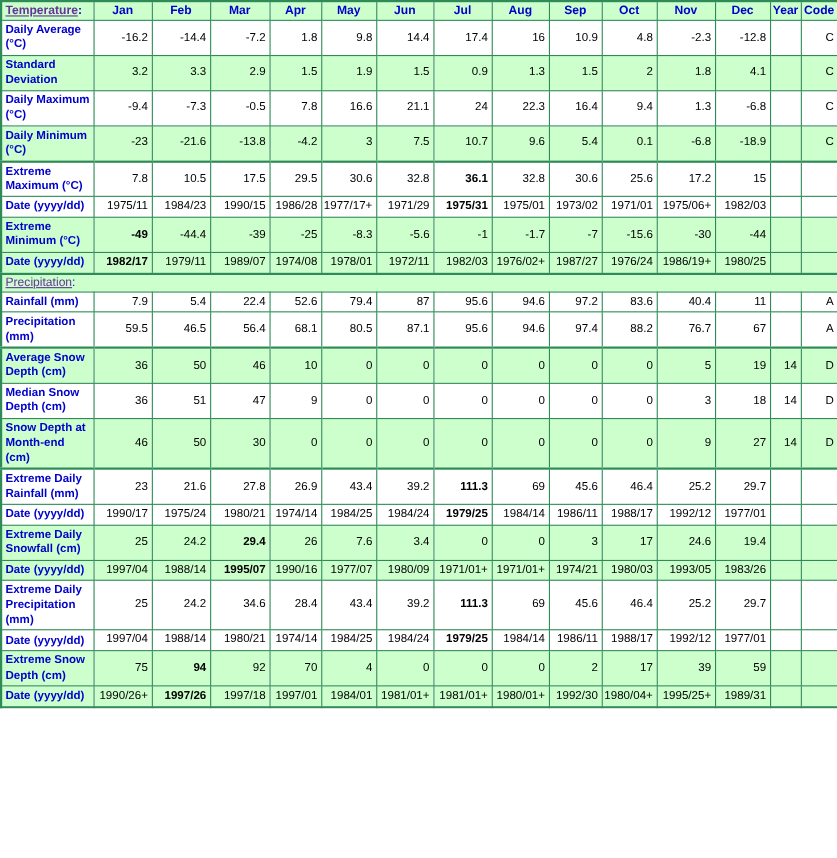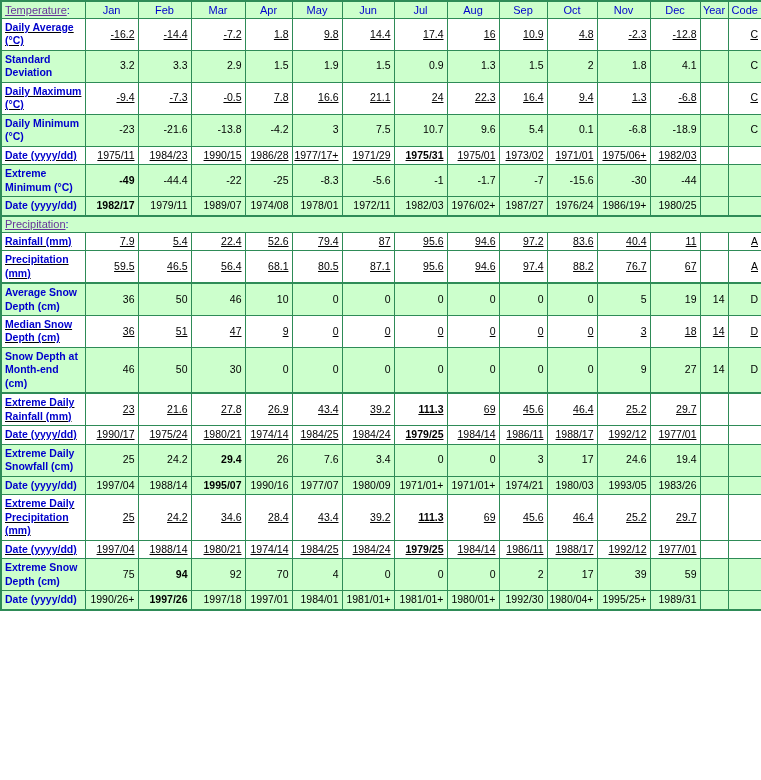--- a/index.html
+++ b/index.html
@@ -19,28 +19,28 @@
   th,td{
     border:1px solid var(--border-green);
     overflow:hidden;
     vertical-align:middle;
     box-sizing:border-box;
   }
   thead th{
     background:var(--green-bg);
     color:var(--label-blue);
     font-size:11px;
-    font-weight:normal;
+    font-weight:bold;
     text-align:center;
     padding:2px 2px;
     margin-top:40px;
   }
   thead th.label-head{text-align:left;padding-left:3px;}
   tr.shade-green{background:var(--green-bg);padding-left:29px;}
-  tr.shade-white{background:#ffffff;text-decoration:underline;}
+  tr.shade-white{background:#ffffff;}
   tr.thick-top th, tr.thick-top td{border-top-width:2px;}
   tbody th.row-label{
     text-align:left;
     color:var(--label-blue);
     font-size:10.5px;
     font-weight:bold;
     line-height:1.28;
     padding:2px 1px 2px 3px;
     background:transparent;
   }
@@ -170,20 +170,37 @@
         <td class="num">7.5</td>
         <td class="num">10.7</td>
         <td class="num">9.6</td>
         <td class="num">5.4</td>
         <td class="num">0.1</td>
         <td class="num">-6.8</td>
         <td class="num">-18.9</td>
         <td class="num"></td>
         <td class="num">C</td>
       </tr>
+      <tr class="shade-white thick-top">
+        <th class="row-label">Extreme Maximum (°C)</th>
+        <td class="num">7.8</td>
+        <td class="num">10.5</td>
+        <td class="num">17.5</td>
+        <td class="num">29.5</td>
+        <td class="num">30.6</td>
+        <td class="num">32.8</td>
+        <td class="num b">36.1</td>
+        <td class="num">32.8</td>
+        <td class="num">30.6</td>
+        <td class="num">25.6</td>
+        <td class="num">17.2</td>
+        <td class="num">15</td>
+        <td class="num"></td>
+        <td class="num"></td>
+      </tr>
       <tr class="shade-white">
         <th class="row-label">Date (yyyy/dd)</th>
         <td class="num">1975/11</td>
         <td class="num">1984/23</td>
         <td class="num">1990/15</td>
         <td class="num">1986/28</td>
         <td class="num">1977/17+</td>
         <td class="num">1971/29</td>
         <td class="num b">1975/31</td>
         <td class="num">1975/01</td>
@@ -191,21 +208,21 @@
         <td class="num">1971/01</td>
         <td class="num">1975/06+</td>
         <td class="num">1982/03</td>
         <td class="num"></td>
         <td class="num"></td>
       </tr>
       <tr class="shade-green">
         <th class="row-label">Extreme Minimum (°C)</th>
         <td class="num b">-49</td>
         <td class="num">-44.4</td>
-        <td class="num">-22</td>
+        <td class="num">-39</td>
         <td class="num">-25</td>
         <td class="num">-8.3</td>
         <td class="num">-5.6</td>
         <td class="num">-1</td>
         <td class="num">-1.7</td>
         <td class="num">-7</td>
         <td class="num">-15.6</td>
         <td class="num">-30</td>
         <td class="num">-44</td>
         <td class="num"></td>

